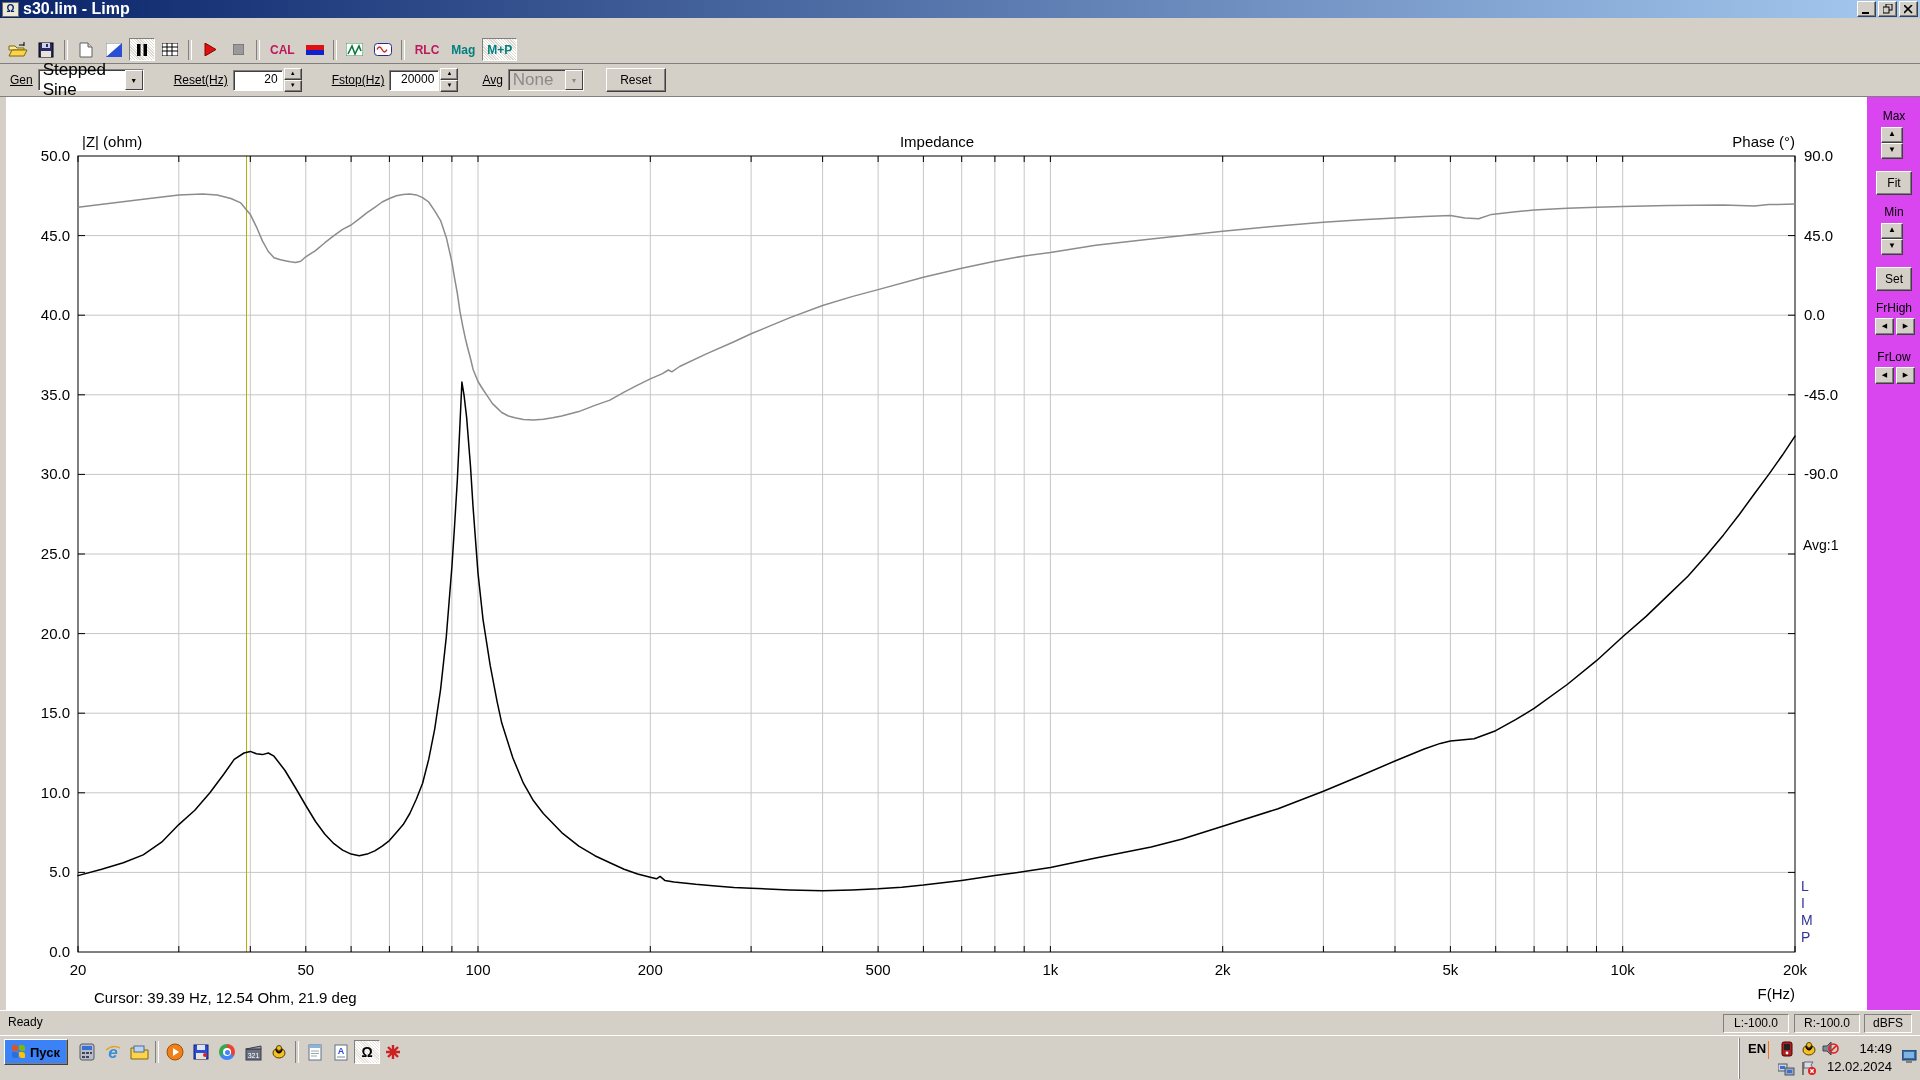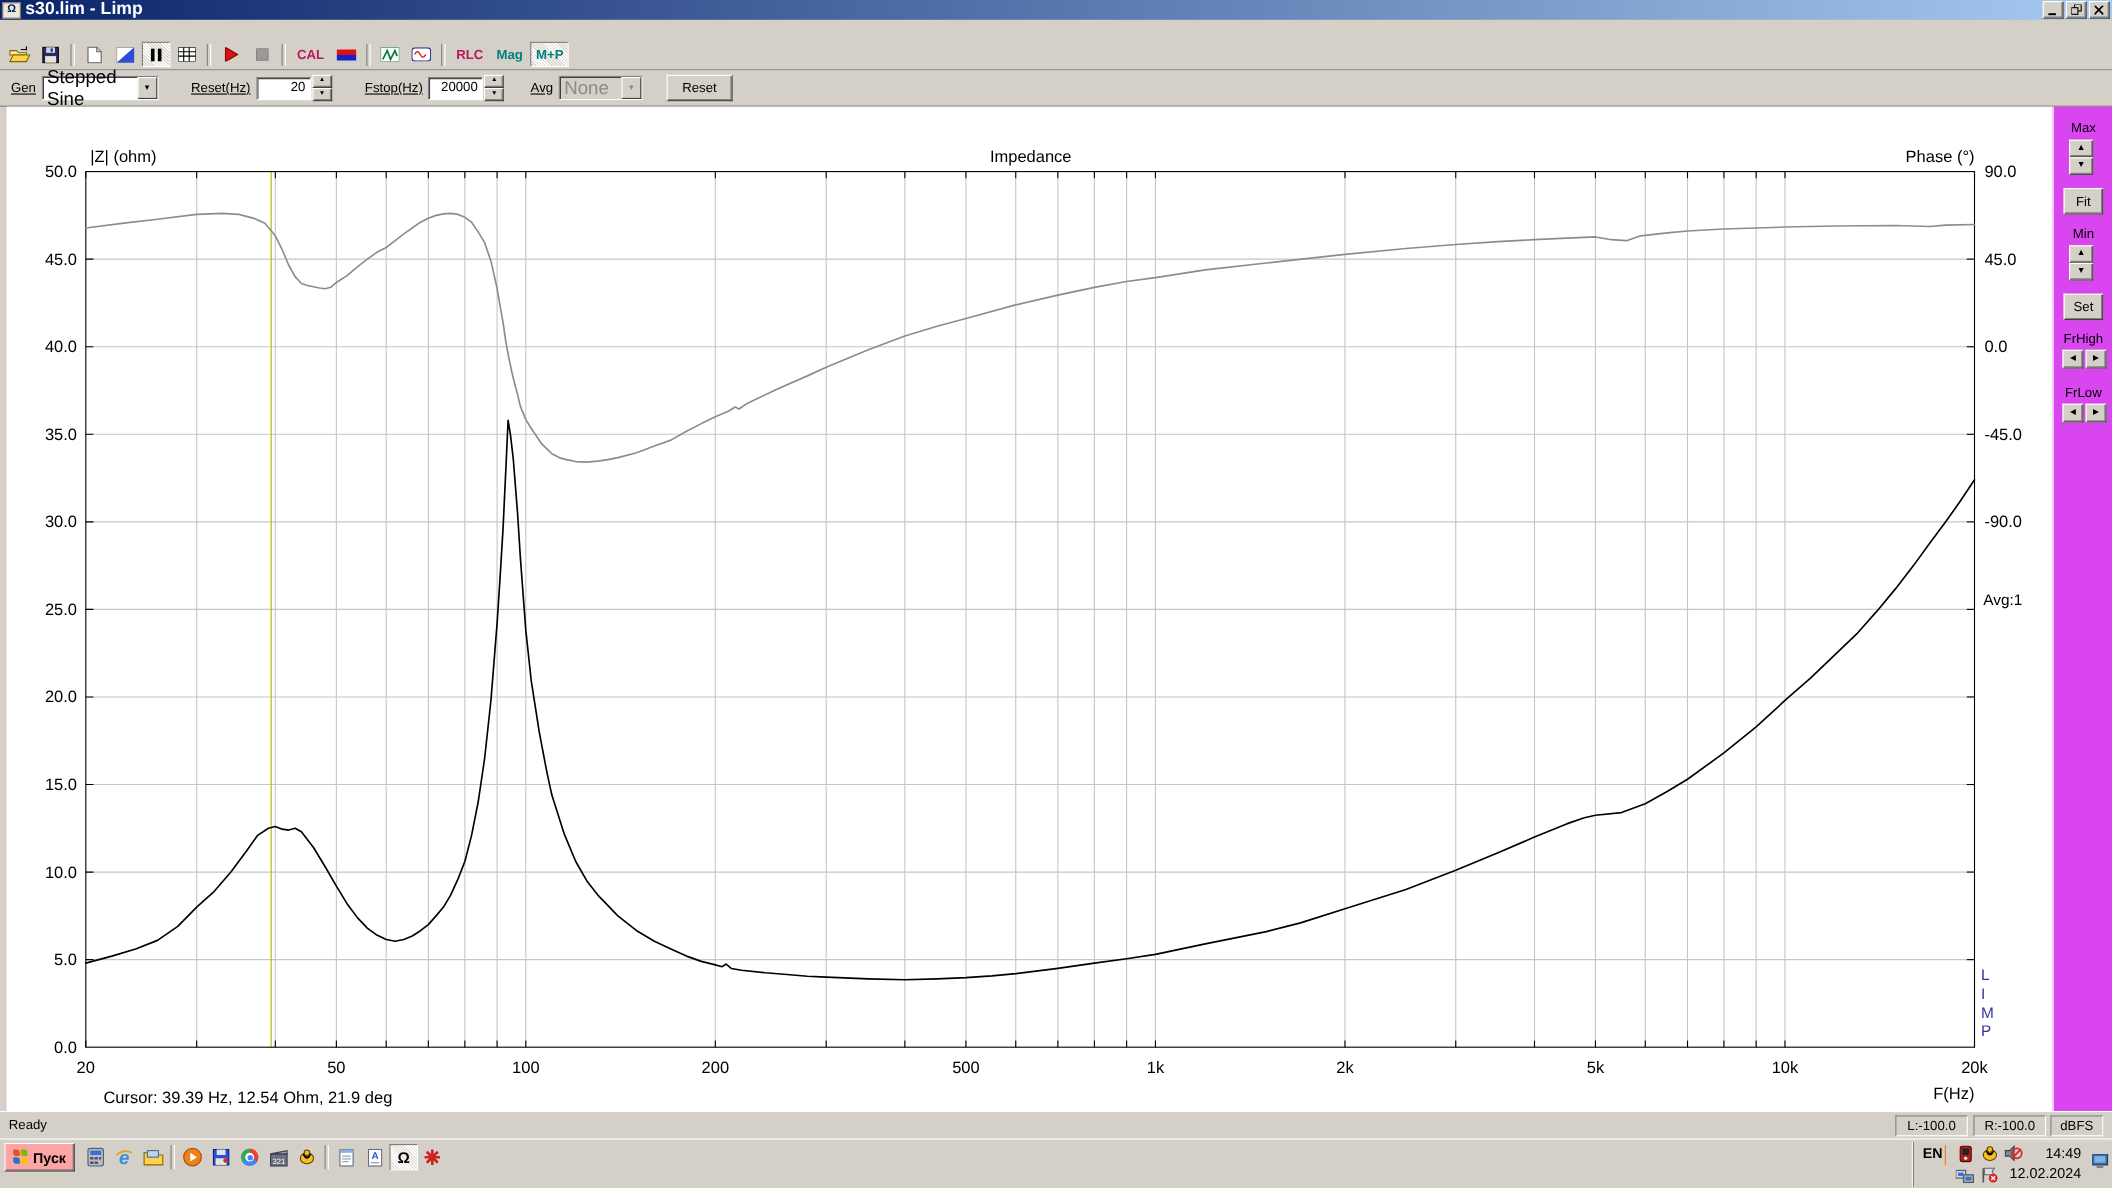--- a/index.html
+++ b/index.html
@@ -73,21 +73,21 @@
     font-size:7px;text-align:center;line-height:14px;color:#000;}
   
   .statusbar{position:absolute;left:0;top:1010px;width:1920px;height:25px;background:#d4d0c8;
     border-top:1px solid #fff;font-size:12px;color:#000;}
   .statusbar .ready{position:absolute;left:8px;top:4px;}
   .spanel{position:absolute;top:3px;height:16px;border:1px solid;border-color:#808080 #fff #fff #808080;
     text-align:center;padding-top:1px;box-sizing:content-box;font-size:12px;}
   
   .taskbar{position:absolute;left:0;top:1035px;width:1920px;height:45px;background:#d4d0c8;
     border-top:1px solid #fff;}
-  .startbtn{position:absolute;left:4px;top:3px;width:62px;height:24px;background:#fca5a5;
+  .startbtn{position:absolute;left:4px;top:3px;width:62px;height:24px;background:#3b82f6;
     border:1px solid;border-color:#fff #404040 #404040 #fff;box-shadow:inset -1px -1px 0 #808080;
     display:flex;align-items:center;justify-content:center;gap:4px;font-weight:bold;font-size:13px;}
   .xplogo{width:14px;height:14px;display:grid;grid-template-columns:6px 6px;grid-template-rows:6px 6px;gap:1px;}
   .xplogo span{display:block;border-radius:1px 3px 1px 3px;}
   .ql{position:absolute;left:74px;top:3px;display:flex;align-items:center;height:26px;}
   .qlitem{width:26px;height:24px;display:flex;align-items:center;justify-content:center;}
   .qlitem.pressed{border:1px solid;border-color:#808080 #fff #fff #808080;
     background:repeating-linear-gradient(45deg,#fff 0 1px,#e6e2da 1px 2px);box-sizing:border-box;}
   .qlsep{width:2px;height:22px;border-left:1px solid #808080;border-right:1px solid #fff;margin:0 3px;}
   .tray{position:absolute;right:0;top:2px;width:180px;height:41px;

